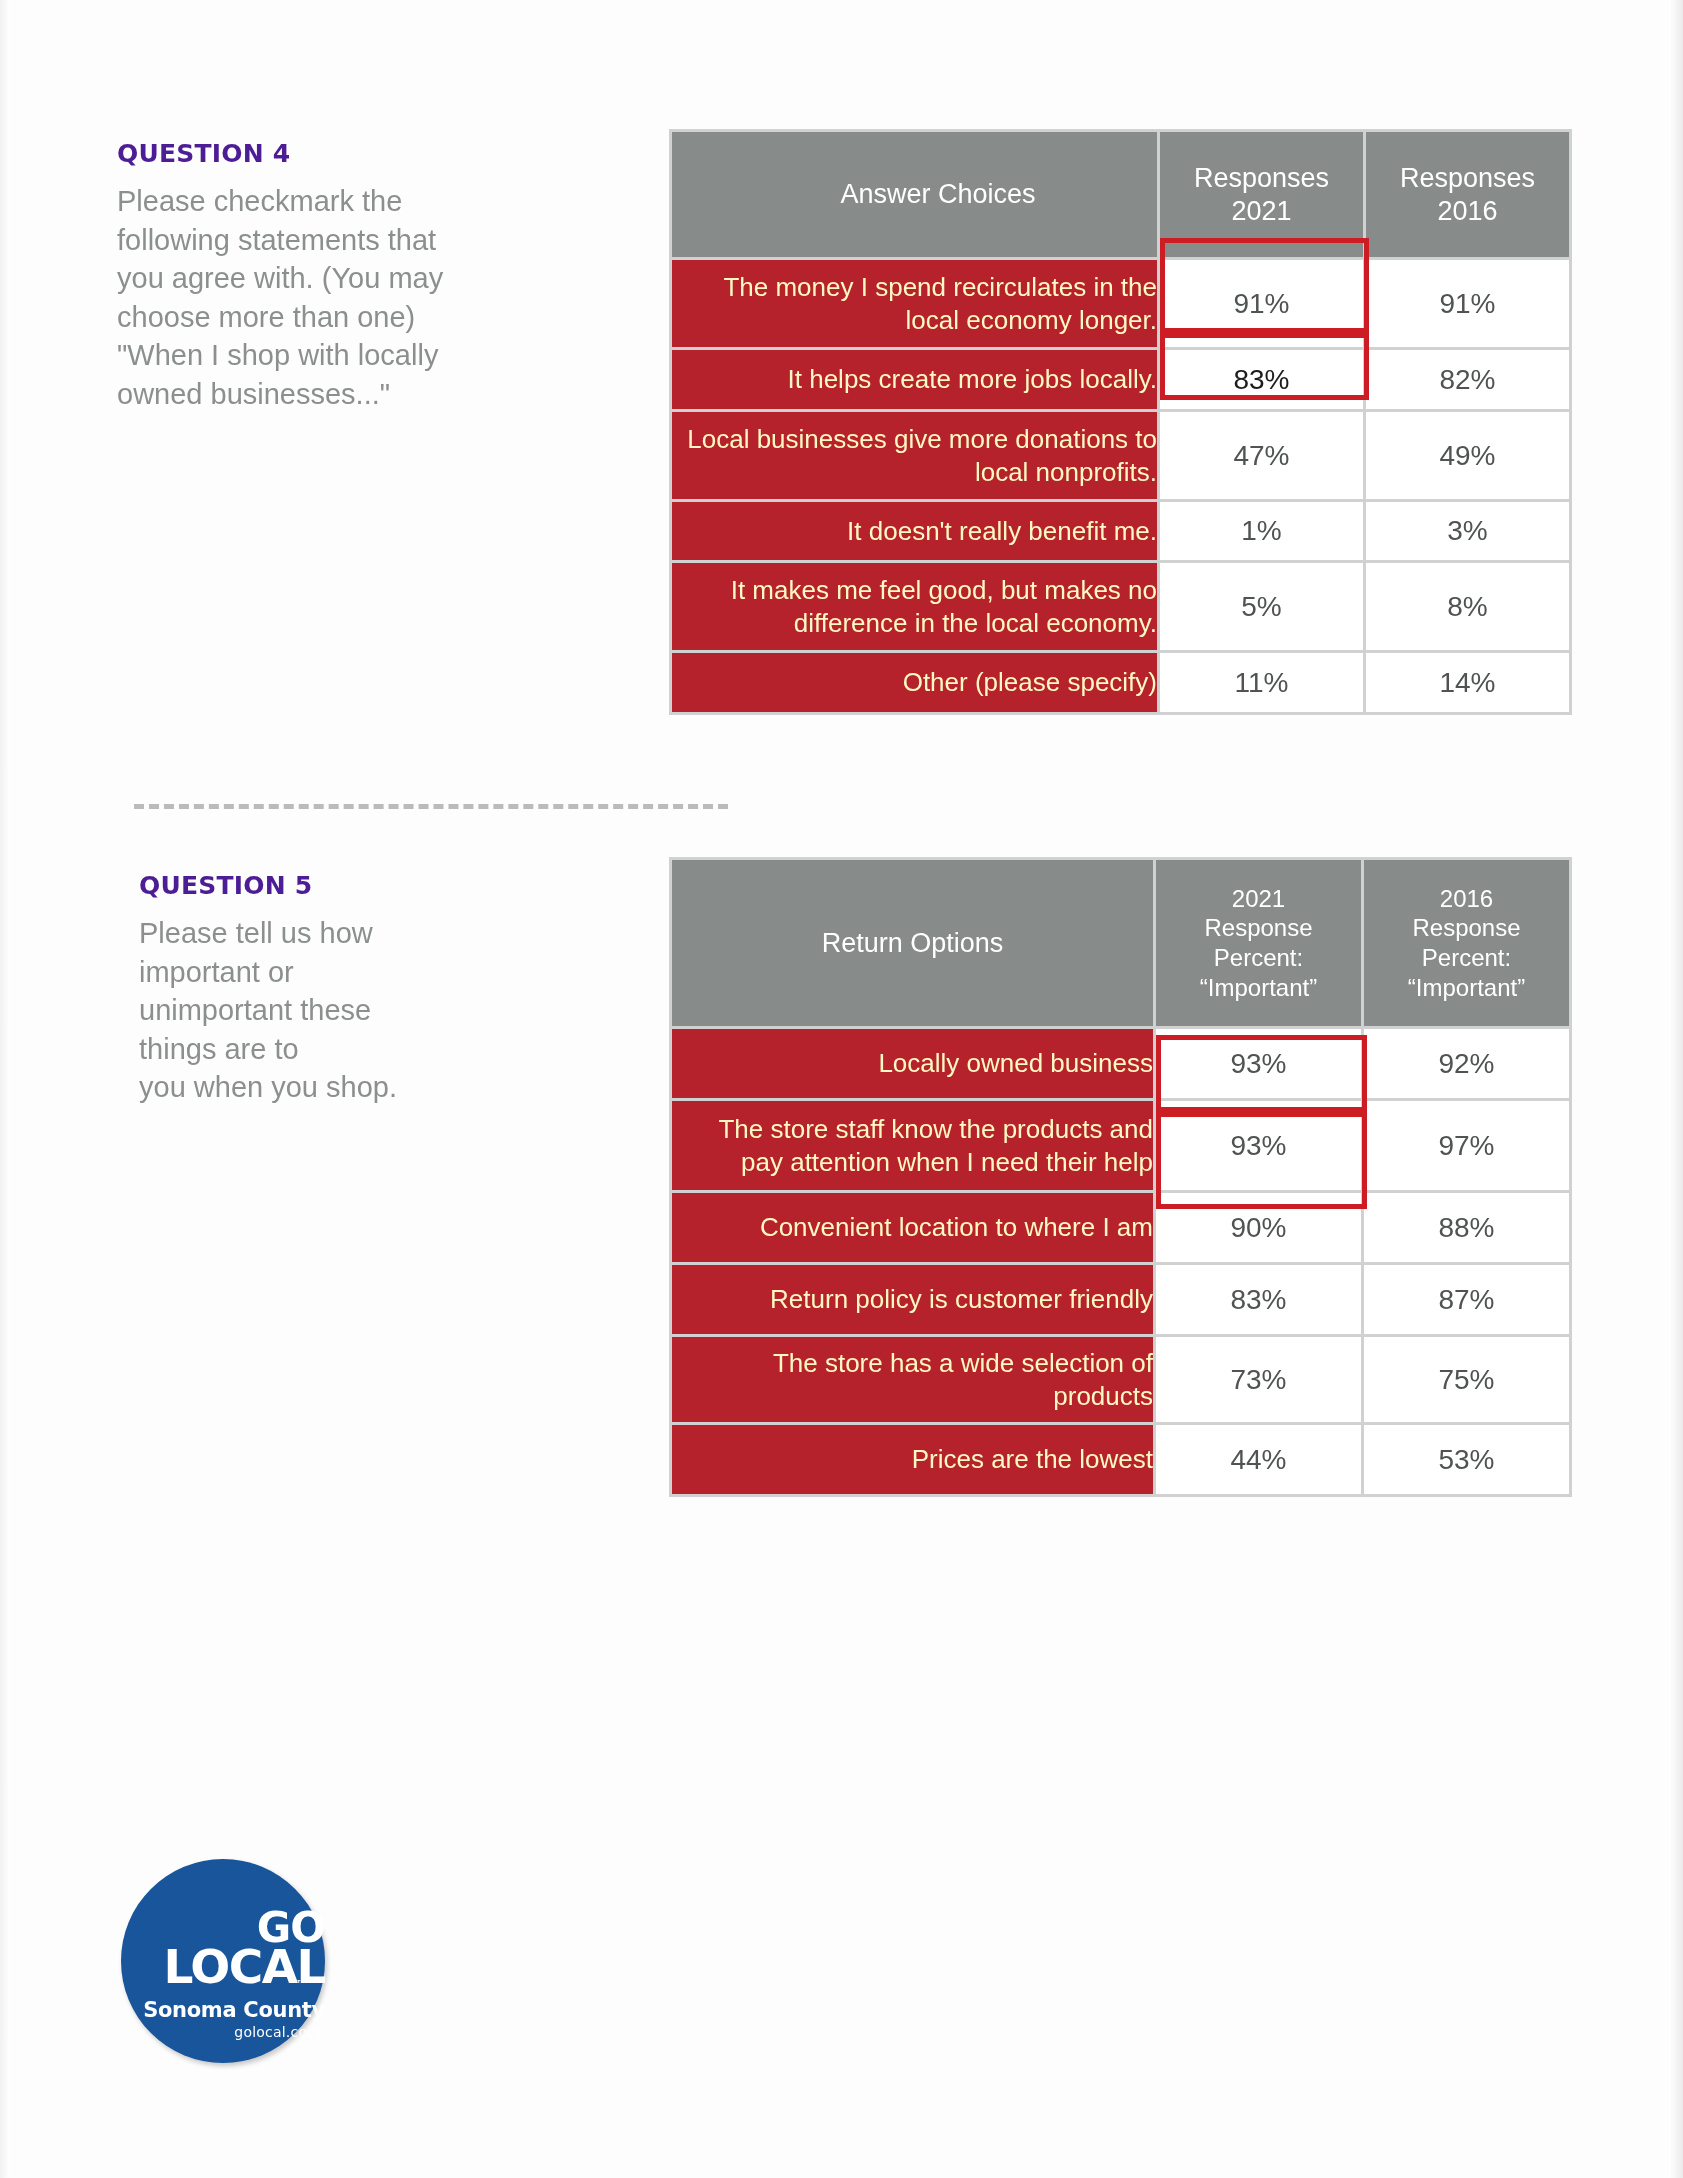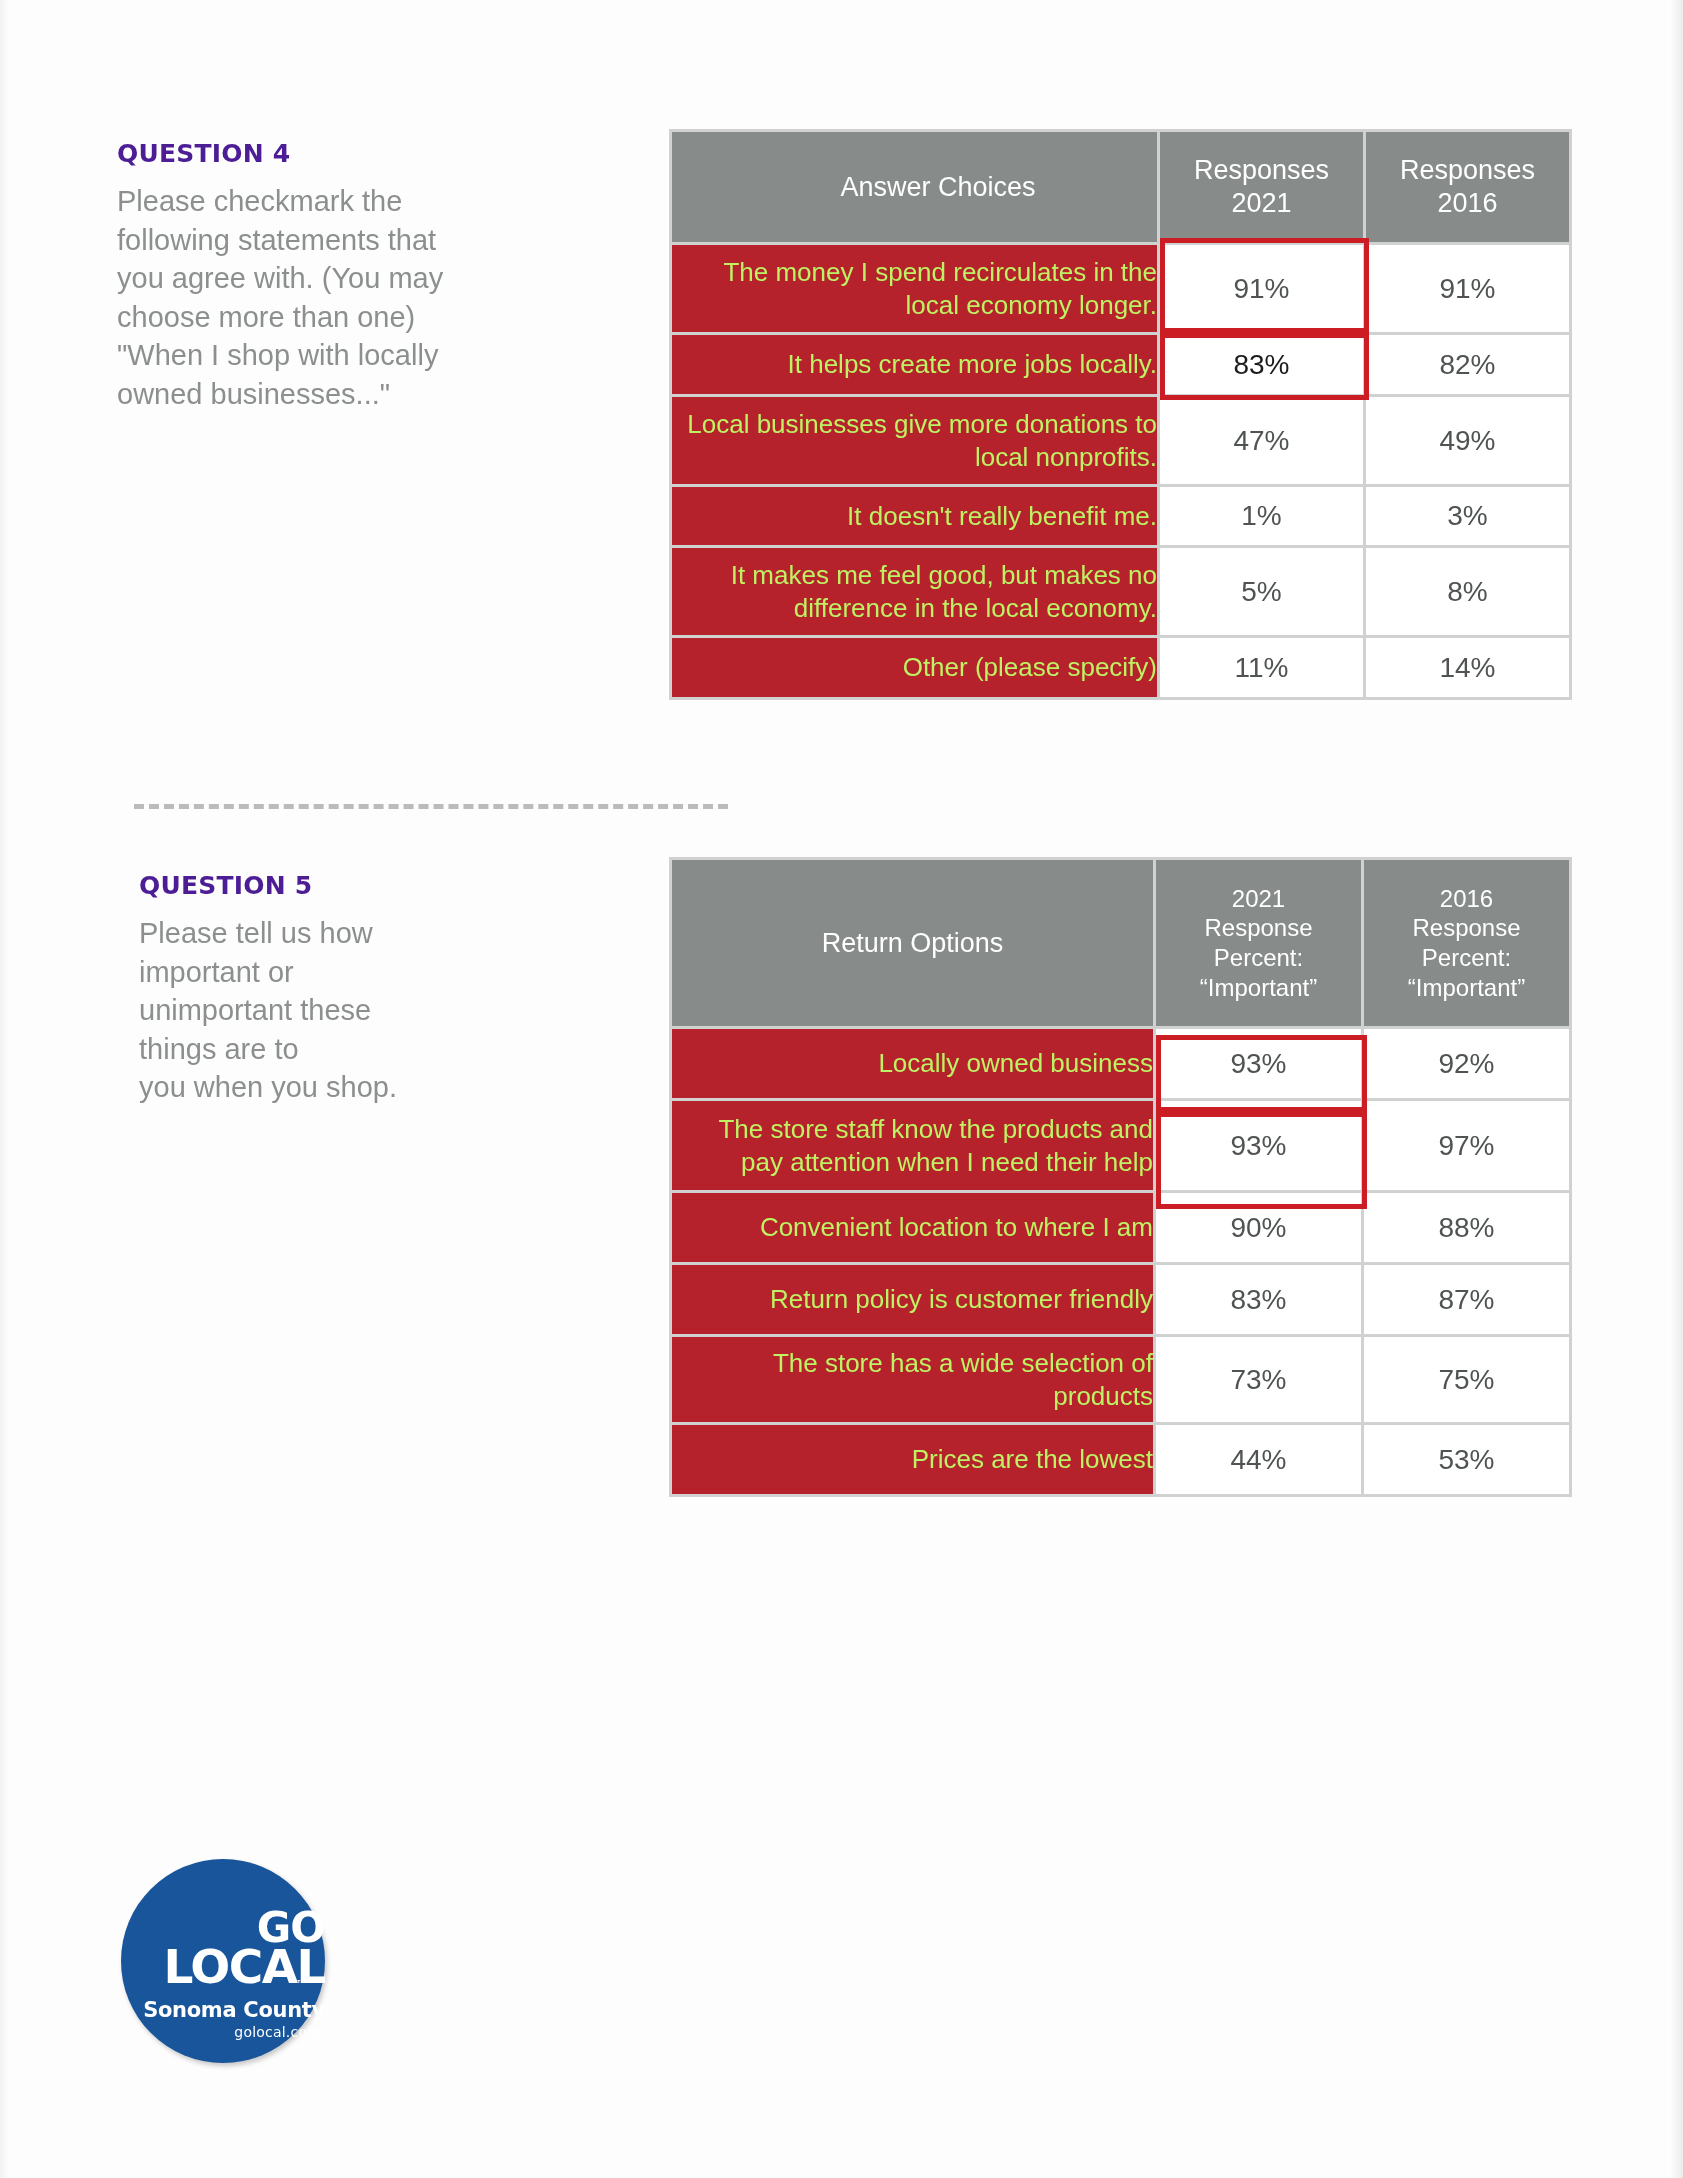--- a/index.html
+++ b/index.html
@@ -71,21 +71,21 @@
     font-family: "Liberation Sans", sans-serif;
     padding: 10px 8px;
     white-space: pre-line;
   }
   .th-grey.small {
     font-size: 24px;
     line-height: 1.24;
   }
   .cell-red {
     background: #b5222b;
-    color: #bef264;
+    color: #fef9c3;
     font-weight: 300;
     font-size: 26px;
     line-height: 1.24;
     text-align: right;
     padding: 10px 16px 10px 14px;
     font-family: "Liberation Sans", sans-serif;
   }
   .cell-val {
     background: #ffffff;
     color: #4f5352;
@@ -164,21 +164,21 @@
   </div>
 
   <table class="tbl" style="left:669px; top:129px; width:891px;">
     <colgroup>
       <col style="width:485px">
       <col style="width:203px">
       <col style="width:203px">
     </colgroup>
     <thead>
       <tr>
-        <th class="th-grey" style="height:110px;padding-left:47px;">Answer Choices</th>
+        <th class="th-grey" style="height:125px;padding-left:47px;">Answer Choices</th>
         <th class="th-grey">Responses
 2021</th>
         <th class="th-grey">Responses
 2016</th>
       </tr>
     </thead>
     <tbody>
       <tr style="height:87px;">
         <td class="cell-red">The money I spend recirculates in the local economy longer.</td>
         <td class="cell-val">91%</td>

